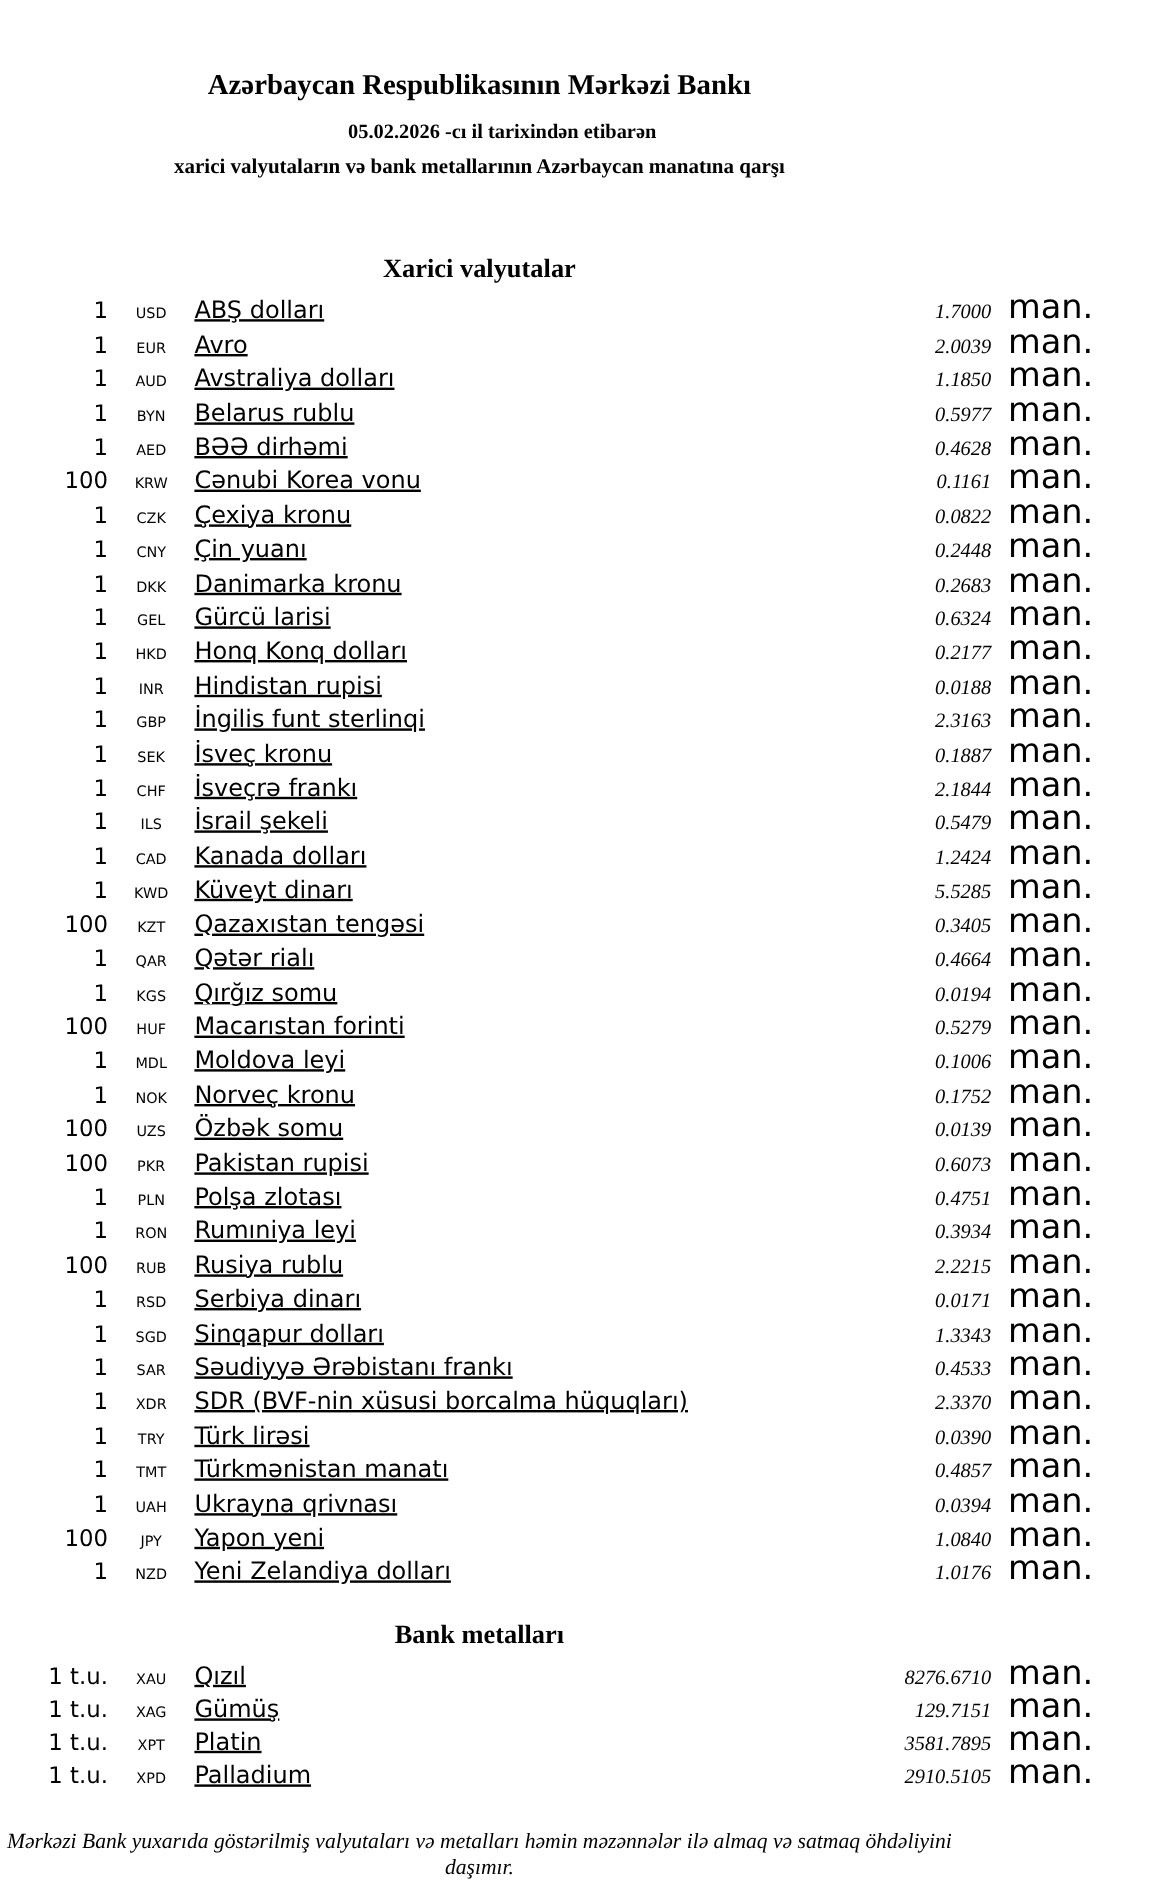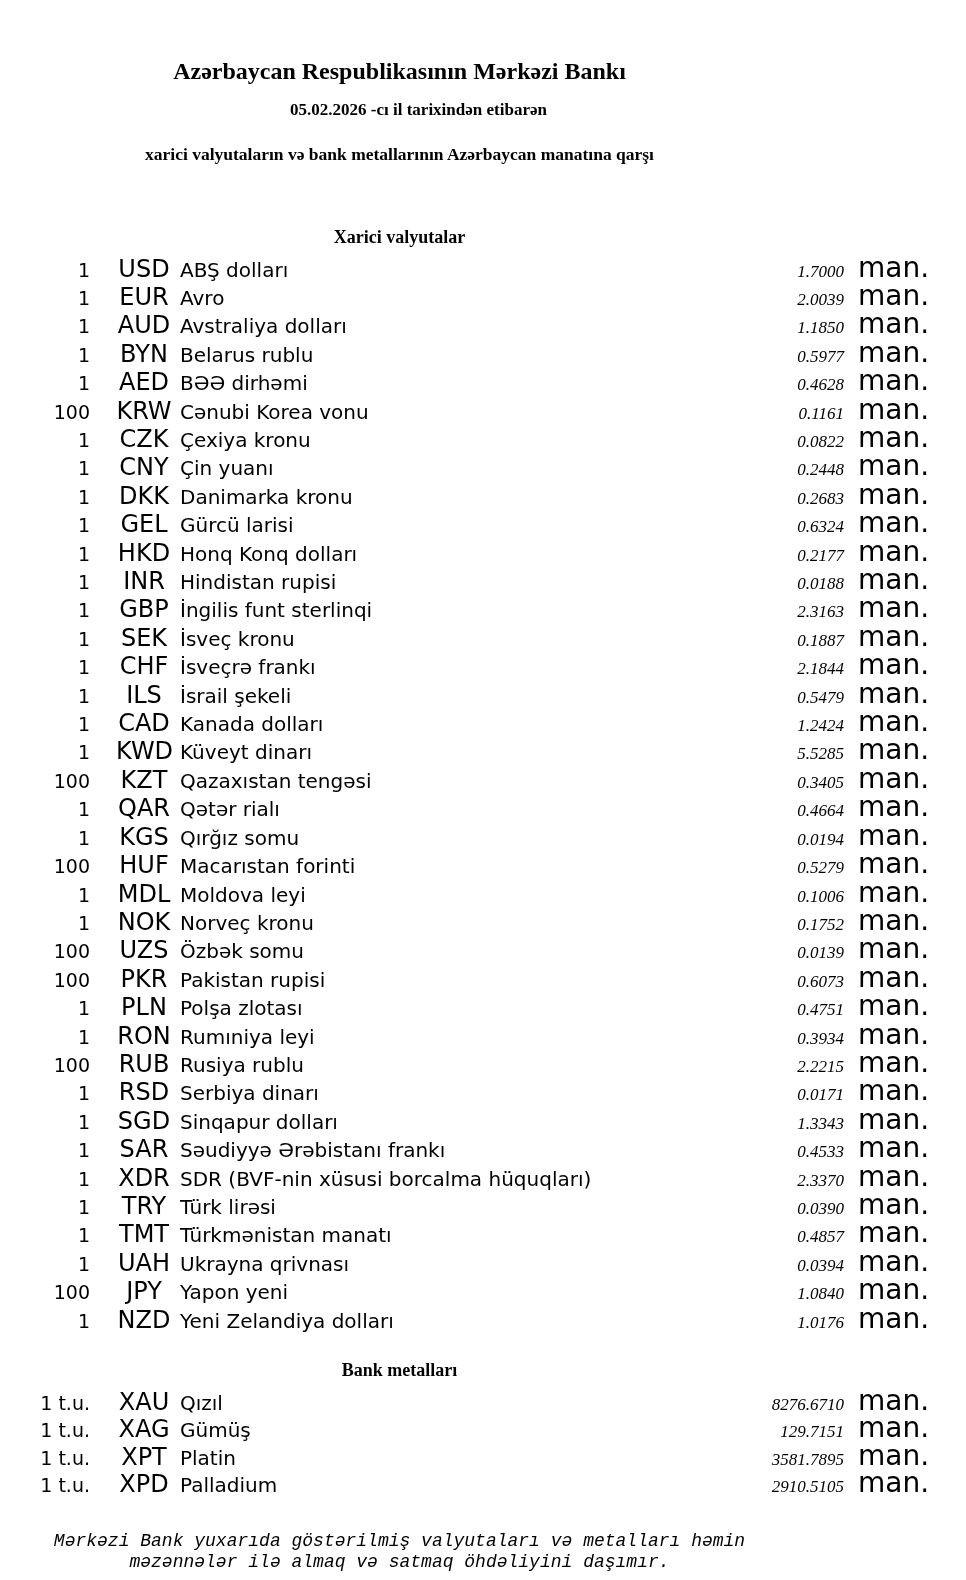--- a/index.html
+++ b/index.html
@@ -29,34 +29,34 @@
   .date-line {
     margin-top: 14px;
     text-align: center;
     font-family: "Liberation Serif", serif;
     font-weight: bold;
     font-size: 17px;
     line-height: 1.2;
     padding-left: 38px;
   }
   .subtitle {
-    margin-top: 24px;
+    margin-top: 8px;
     text-align: center;
     font-family: "Liberation Serif", serif;
     font-weight: bold;
     font-size: 17.5px;
     line-height: 1.2;
   }
 
   
   .section-heading {
     text-align: center;
     font-family: "Liberation Serif", serif;
     font-weight: bold;
-    font-size: 18px;
+    font-size: 22px;
     line-height: 1.2;
     margin: 0;
   }
   #currency-heading { margin-top: 62px; margin-bottom: 5px; }
   #metals-heading   { margin-top: 27px; margin-bottom: 5px; }
 
   
   .rows { width: 966px; }
   .row {
     font-size: 0;               
@@ -76,52 +76,53 @@
     white-space: nowrap;
   }
   .qty {
     width: 52px;
     text-align: right;
     font-family: "DejaVu Sans", sans-serif;
     font-size: 19px;
   }
   .code {
     width: 56px;
-    margin-left: 26px;
+    margin-left: 8px;
     text-align: center;
     font-family: "DejaVu Sans", sans-serif;
-    font-size: 24px;
+    font-size: 12px;
   }
   .name {
     width: 514px;
     margin-left: 8px;
     text-align: left;
     font-family: "DejaVu Sans", sans-serif;
     font-size: 20px;
+    text-decoration: underline;
   }
   .rate {
     width: 150px;
     text-align: right;
     font-family: "Liberation Serif", serif;
     font-style: italic;
     font-size: 17px;
   }
   .man {
     width: 62px;
     margin-left: 14px;
     text-align: left;
     font-family: "DejaVu Sans", sans-serif;
     font-size: 28px;
   }
 
   
   .footer-note {
     margin-top: 34px;
     text-align: center;
-    font-family: Liberation Mono, monospace;
+    font-family: Liberation Serif, serif;
     font-style: italic;
     font-size: 18px;
     line-height: 1.2;
   }
 </style>
 </head>
 <body style="background: rgb(255, 255, 255); color: rgb(0, 0, 0);">
 
 <div class="page">
 

